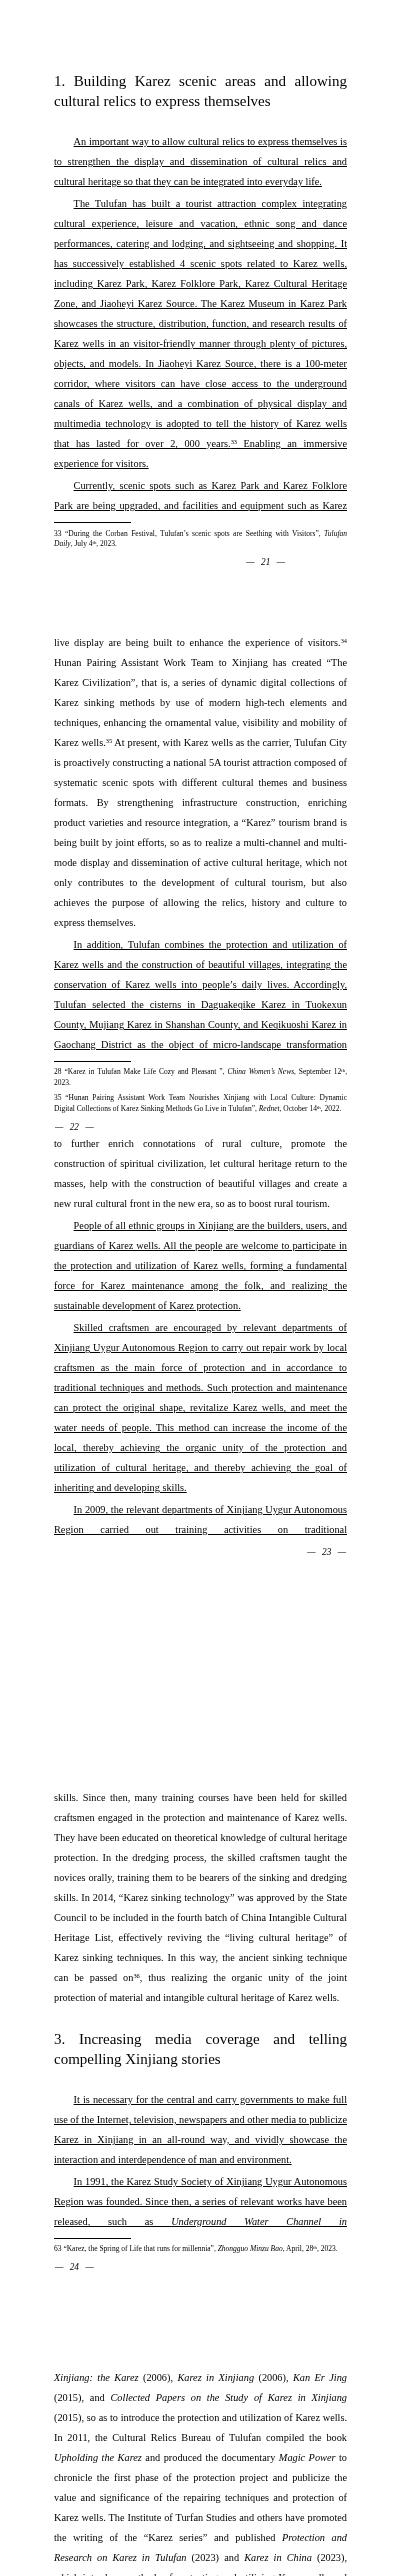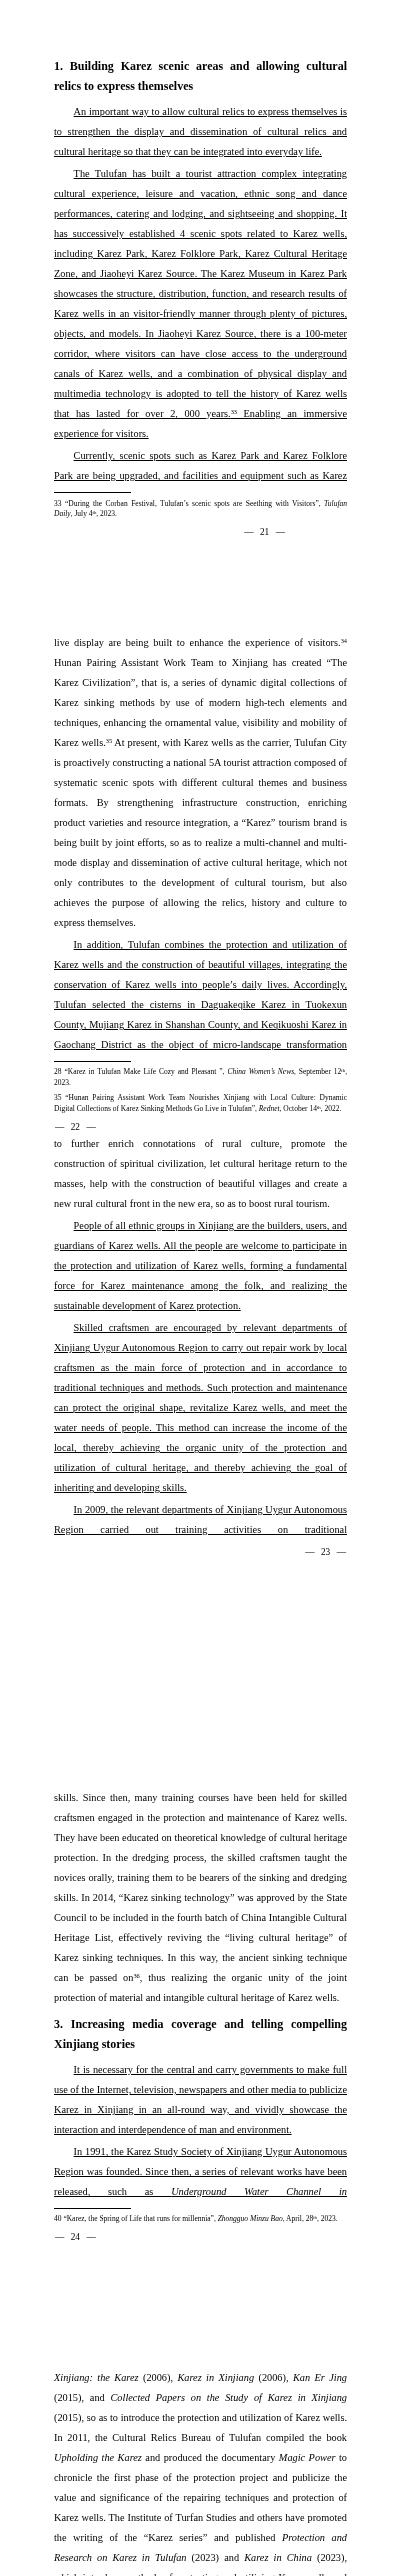--- a/index.html
+++ b/index.html
@@ -1,29 +1,29 @@
 <!DOCTYPE html>
 <html style="font-size:8.2px"><head>
 <meta charset="utf-8">
 <style>
   html,body{margin:0;padding:0;background:#ffffff;}
   .doc{position:relative;width:409px;height:3468px;background:#ffffff;color:#000;
        font-family:"Liberation Serif","DejaVu Serif",serif;}
   .page{position:absolute;left:54px;width:293px;}
   .blk{font-size:10.3px;line-height:20px;text-align:justify;margin:0 0 2.1px 0;}
-  .h{font-weight:bold;font-size:12px;margin:6px 0;}
+  .h{font-weight:normal;font-size:15px;margin:21px 0;}
   .p-ind{text-indent:19.6px;text-decoration:underline;}
   .p-flush{text-indent:0;}
   .cont{text-align-last:justify;}
   .blk sup{font-size:0.62em;line-height:0;vertical-align:0.55em;}
   .it{font-style:italic;}
   .fn-sep{border-top:1px solid #000;width:77px;margin:6.2px 0 5.2px 0;}
   .fn{font-size:7.5px;line-height:10.8px;text-align:justify;margin:0 0 4.1px 0;}
   .fn sup{font-size:0.65em;line-height:0;vertical-align:0.5em;}
-  .footer{font-size:9.3px;line-height:11.3px;margin-top:7.2px;word-spacing:4.1px;white-space:nowrap;}
+  .footer{font-size:9.3px;line-height:11.3px;margin-top:7.2px;word-spacing:4.1px;white-space:nowrap;font-style:italic;}
   .f-left{text-align:left;padding-left:1px;}
   .f-right{text-align:right;}
 </style>
 </head>
 <body>
 
 <div class="doc">
 
   <section class="page" style="top:50px">
     <div>
@@ -65,21 +65,21 @@
 
   <section class="page" style="top:1788px">
     <div>
         <div class="blk p-flush"><span>skills. Since then, many training courses have been held for skilled craftsmen engaged in the protection and maintenance of Karez wells. They have been educated on theoretical knowledge of cultural heritage protection. In the dredging process, the skilled craftsmen taught the novices orally, training them to be bearers of the sinking and dredging skills. In 2014, “Karez sinking technology” was approved by the State Council to be included in the fourth batch of China Intangible Cultural Heritage List, effectively reviving the “living cultural heritage” of Karez sinking techniques. In this way, the ancient sinking technique can be passed on</span><sup>36</sup><span>, thus realizing the organic unity of the joint protection of material and intangible cultural heritage of Karez wells.</span></div>
         <div class="blk h"><span>3. Increasing media coverage and telling compelling Xinjiang stories</span></div>
         <div class="blk p-ind"><span>It is necessary for the central and carry governments to make full use of the Internet, television, newspapers and other media to publicize Karez in Xinjiang in an all-round way, and vividly showcase the interaction and interdependence of man and environment.</span></div>
         <div class="blk p-ind cont"><span>In 1991, the Karez Study Society of Xinjiang Uygur Autonomous Region was founded. Since then, a series of relevant works have been released, such as </span><span class="it">Underground Water Channel in</span></div>
       </div>
     <div>
         <div class="fn-sep"></div>
-        <div class="fn"><span>40 “Karez, the Spring of Life that runs for millennia”, </span><span class="it">Zhongguo Minzu Bao</span><span>, April, 28</span><sup>th</sup><span>, 2023.</span></div>
+        <div class="fn"><span>63 “Karez, the Spring of Life that runs for millennia”, </span><span class="it">Zhongguo Minzu Bao</span><span>, April, 28</span><sup>th</sup><span>, 2023.</span></div>
       </div>
     <div class="footer f-left">— 24 —</div>
   </section>
 
   <section class="page" style="top:2368px">
     <div>
         <div class="blk p-flush"><span class="it">Xinjiang: the Karez</span><span> (2006), </span><span class="it">Karez in Xinjiang</span><span> (2006), </span><span class="it">Kan Er Jing</span><span> (2015), and </span><span class="it">Collected Papers on the Study of Karez in Xinjiang</span><span> (2015), so as to introduce the protection and utilization of Karez wells. In 2011, the Cultural Relics Bureau of Tulufan compiled the book </span><span class="it">Upholding the Karez</span><span> and produced the documentary </span><span class="it">Magic Power</span><span> to chronicle the first phase of the protection project and publicize the value and significance of the repairing techniques and protection of Karez wells. The Institute of Turfan Studies and others have promoted the writing of the “Karez series” and published </span><span class="it">Protection and Research on Karez in Tulufan</span><span> (2023) and </span><span class="it">Karez in China</span><span> (2023), which introduce methods of protecting and utilizing Karez wells and the progress of the systematic protection project.</span></div>
       </div>
 
   </section>

